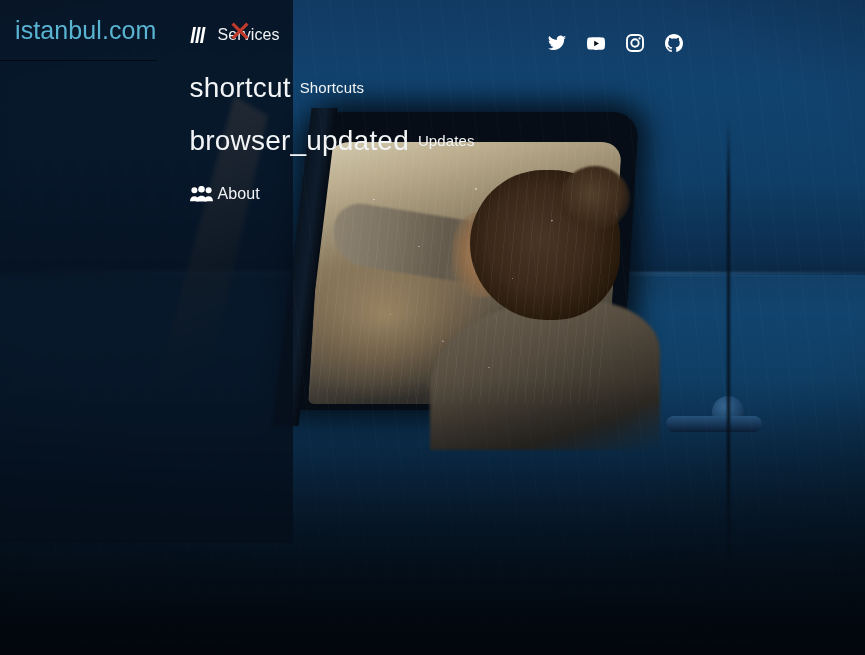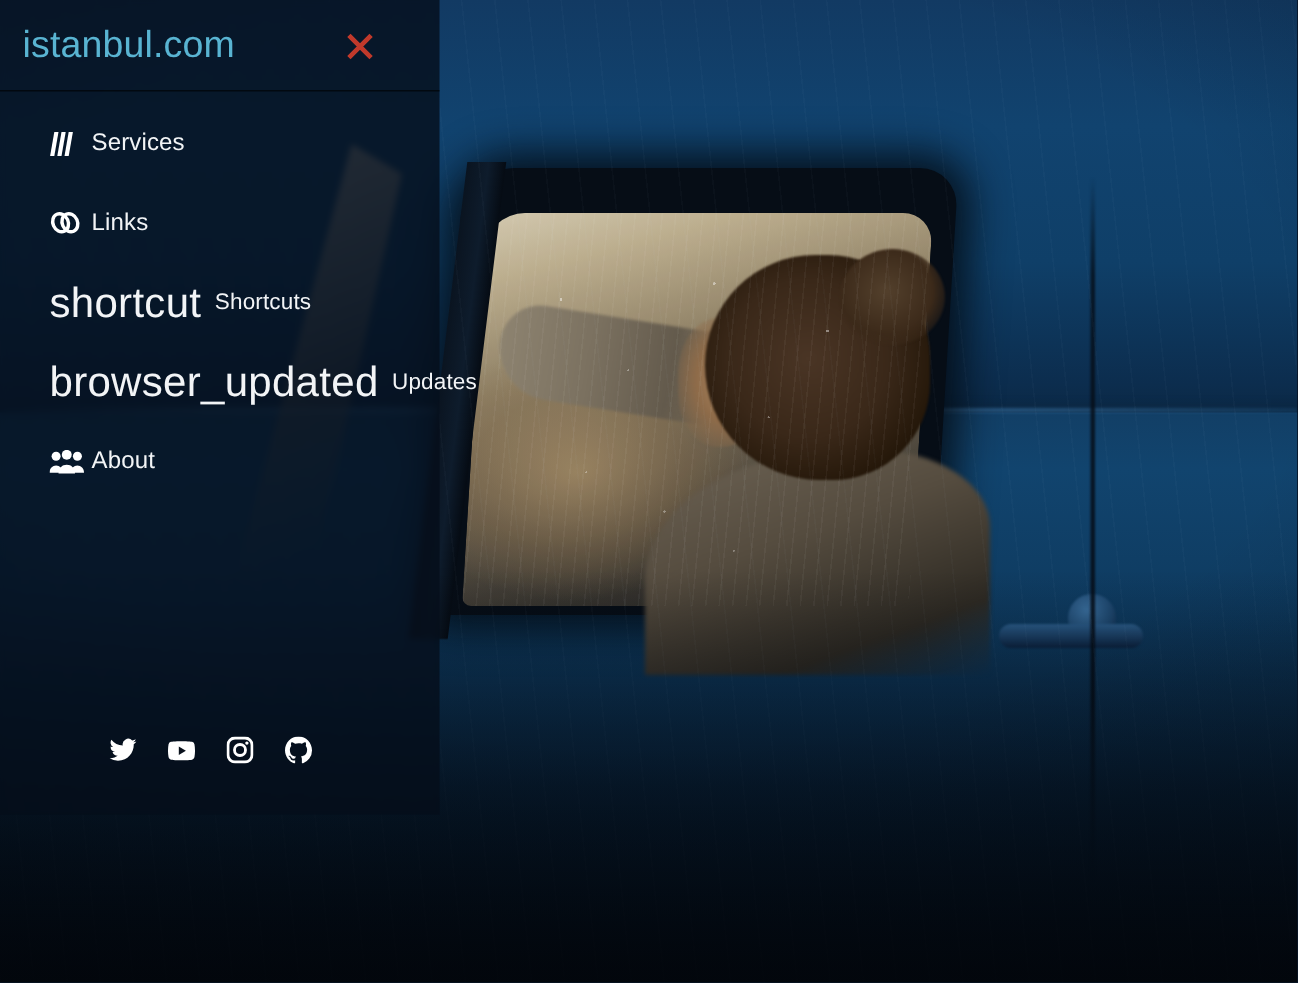--- a/index.html
+++ b/index.html
@@ -168,21 +168,21 @@
       linear-gradient(180deg, rgba(2,6,12,0) 58%, rgba(2,6,12,.55) 80%, rgba(2,5,10,.86) 100%),
       radial-gradient(ellipse 120% 95% at 50% 36%, rgba(0,0,0,0) 42%, rgba(2,6,12,.5) 100%);
   }
 
   
   .sidebar {
     position:absolute; left:0; top:0;
     width:293px; height:543px;
     background:rgba(5,14,26,.80);
     backdrop-filter:blur(2px);
-    display:flex; flex-direction:column;justify-content:space-between;
+    display:flex; flex-direction:row;justify-content:space-between;
   }
 
   .sb-header {
     position:relative;
     height:61px;
     flex:0 0 61px;
     display:flex; align-items:center;
     border-bottom:1px solid rgba(0,0,0,.62);
   }
   .brand {
@@ -305,31 +305,20 @@
               <polygon points="3.2,0 6.0,0 3.2,16 0.4,16"></polygon>
               <polygon points="8.0,0 10.8,0 8.0,16 5.2,16"></polygon>
               <polygon points="12.8,0 15.6,0 12.8,16 10.0,16"></polygon>
             </g>
           </svg>
         </span>
         <span class="nav-label">Services</span>
       </div>
 
 
-      <div class="nav-item">
-        <span class="nav-icon">
-          <svg width="21" height="17" viewBox="0 0 21 17" aria-hidden="true">
-            <g fill="none" stroke="#ffffff" stroke-width="2.3">
-              <ellipse cx="7.4" cy="8.5" rx="5.1" ry="6.2" transform="rotate(-24 7.4 8.5)"></ellipse>
-              <ellipse cx="13.6" cy="8.5" rx="5.1" ry="6.2" transform="rotate(-24 13.6 8.5)"></ellipse>
-            </g>
-          </svg>
-        </span>
-        <span class="nav-label">Links</span>
-      </div>
 
       <div class="nav-item">
         <span class="nav-icon-text">shortcut</span>
         <span class="nav-label small">Shortcuts</span>
       </div>
 
       <div class="nav-item">
         <span class="nav-icon-text">browser_updated</span>
         <span class="nav-label small">Updates</span>
       </div>

